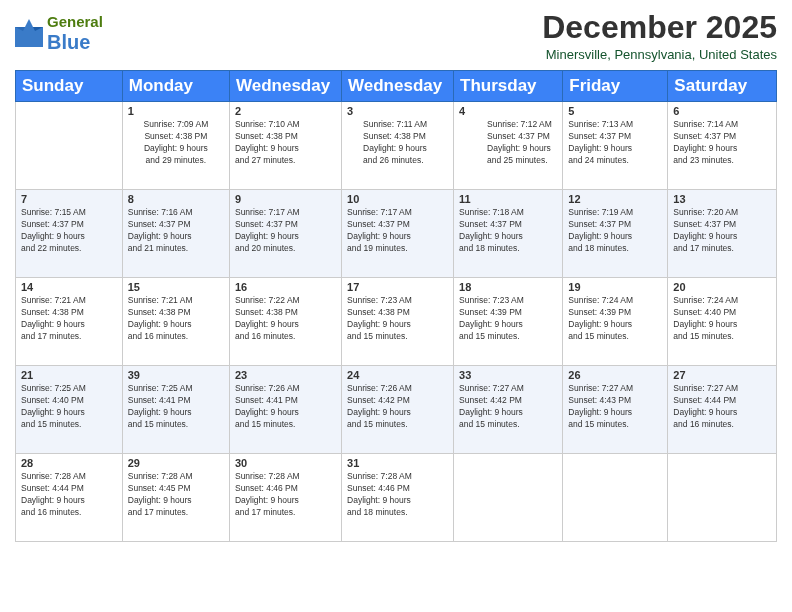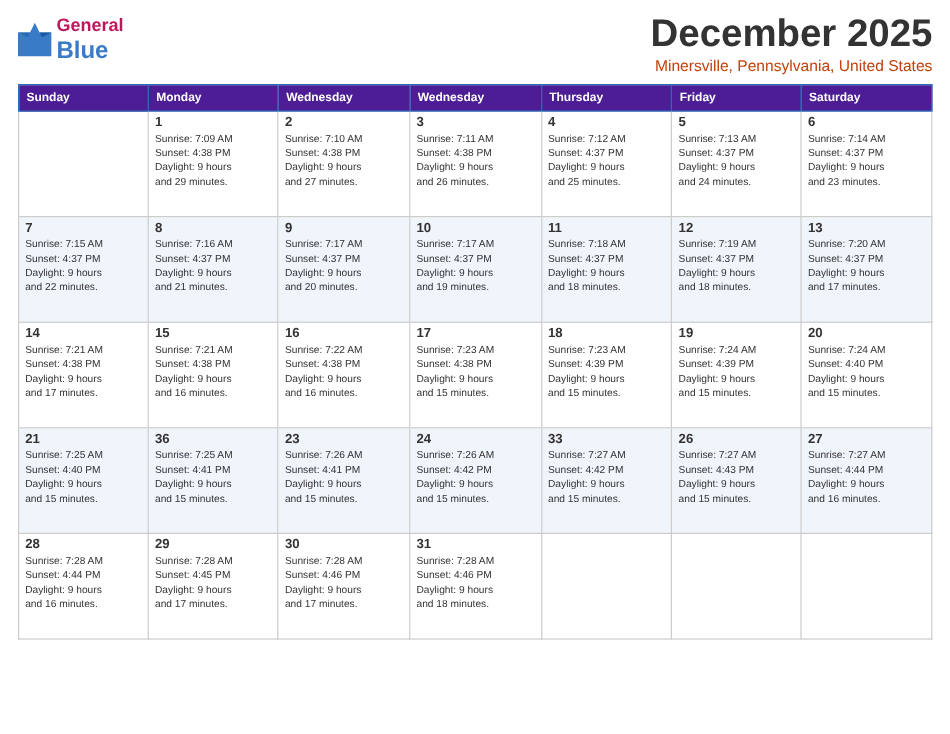--- a/index.html
+++ b/index.html
@@ -27,21 +27,21 @@
       margin-top: 4px;
     }
     .logo-text {
       display: flex;
       flex-direction: column;
       line-height: 1.1;
     }
     .logo-general {
       font-size: 15px;
       font-weight: bold;
-      color: #be185d;
+      color: #4d7c0f;
     }
     .logo-blue {
       font-size: 20px;
       font-weight: bold;
       color: #3a7bc8;
     }
     .logo-icon {
       width: 28px;
       height: 28px;
       margin-right: 4px;
@@ -50,34 +50,34 @@
       text-align: right;
     }
     .month-title {
       font-size: 32px;
       font-weight: bold;
       color: #333;
       line-height: 1.1;
     }
     .location {
       font-size: 13px;
-      color: #c2410c;
+      color: #14532d;
       margin-top: 2px;
     }
     .calendar {
       width: 100%;
       border-collapse: collapse;
       font-size: 9.5px;
     }
     .calendar thead th {
-      background-color: #4c1d95;
+      background-color: #3b82f6;
       color: #fff;
       text-align: left;
       padding: 5px 6px;
-      font-size: 10px;
+      font-size: 17px;
       font-weight: bold;
       border: 1px solid #2a6ab7;
     }
     .calendar tbody td {
       border: 1px solid #ccc;
       vertical-align: top;
       padding: 3px 5px;
       width: 113px;
       height: 88px;
       color: #333;
@@ -138,42 +138,42 @@
           <th>Thursday</th>
           <th>Friday</th>
           <th>Saturday</th>
         </tr>
     </thead>
     <tbody>
     <tr>
           <td class="empty-cell"></td>
           <td>
             <span class="day-num">1</span>
-            <div class="day-info" style="white-space: pre-line;">Sunrise: 7:09 AM
+            <div class="day-info" style="white-space: pre-line; text-align: center;">Sunrise: 7:09 AM
 Sunset: 4:38 PM
 Daylight: 9 hours
 and 29 minutes.</div>
           </td>
           <td>
             <span class="day-num">2</span>
             <div class="day-info" style="white-space: pre-line;">Sunrise: 7:10 AM
 Sunset: 4:38 PM
 Daylight: 9 hours
 and 27 minutes.</div>
           </td>
           <td>
             <span class="day-num">3</span>
-            <div class="day-info" style="white-space: pre-line;">Sunrise: 7:11 AM
+            <div class="day-info" style="white-space: pre-line; margin-left: 16px;">Sunrise: 7:11 AM
 Sunset: 4:38 PM
 Daylight: 9 hours
 and 26 minutes.</div>
           </td>
           <td>
             <span class="day-num">4</span>
-            <div class="day-info" style="white-space: pre-line;">Sunrise: 7:12 AM
+            <div class="day-info" style="white-space: pre-line; margin-left: 28px;">Sunrise: 7:12 AM
 Sunset: 4:37 PM
 Daylight: 9 hours
 and 25 minutes.</div>
           </td>
           <td>
             <span class="day-num">5</span>
             <div class="day-info" style="white-space: pre-line;">Sunrise: 7:13 AM
 Sunset: 4:37 PM
 Daylight: 9 hours
 and 24 minutes.</div>
@@ -290,21 +290,21 @@
         </tr>
         <tr>
           <td>
             <span class="day-num">21</span>
             <div class="day-info" style="white-space: pre-line;">Sunrise: 7:25 AM
 Sunset: 4:40 PM
 Daylight: 9 hours
 and 15 minutes.</div>
           </td>
           <td>
-            <span class="day-num">36</span>
+            <span class="day-num">39</span>
             <div class="day-info" style="white-space: pre-line;">Sunrise: 7:25 AM
 Sunset: 4:41 PM
 Daylight: 9 hours
 and 15 minutes.</div>
           </td>
           <td>
             <span class="day-num">23</span>
             <div class="day-info" style="white-space: pre-line;">Sunrise: 7:26 AM
 Sunset: 4:41 PM
 Daylight: 9 hours

